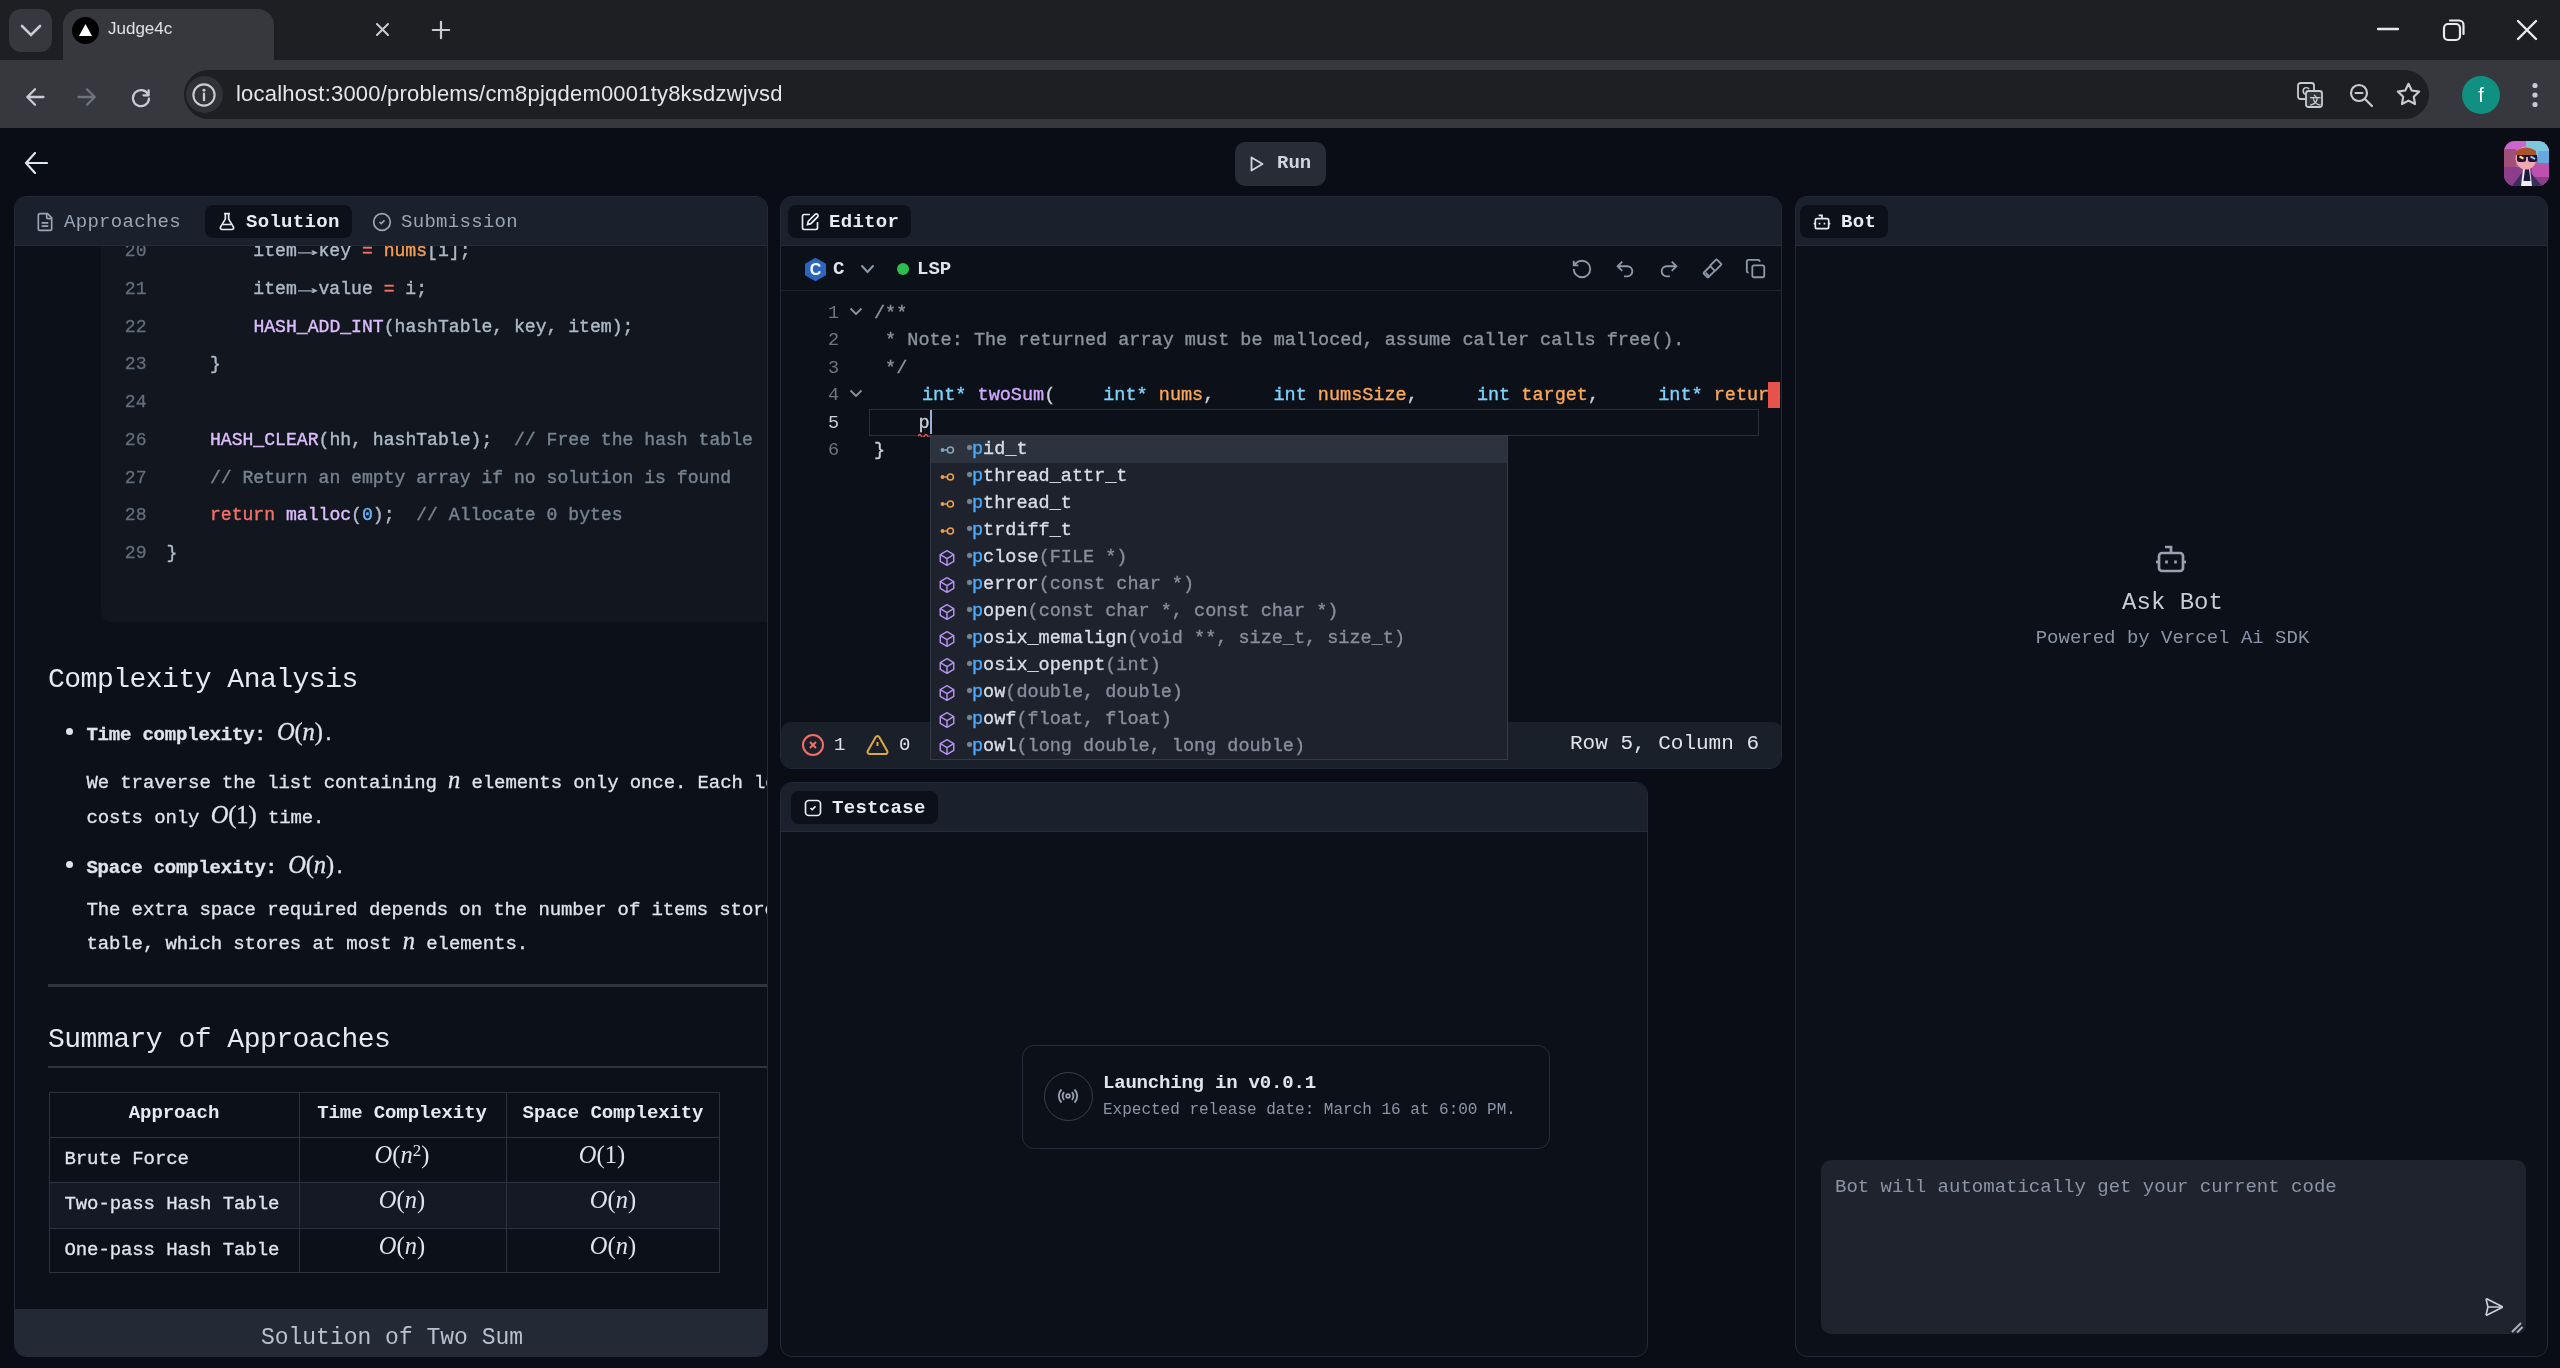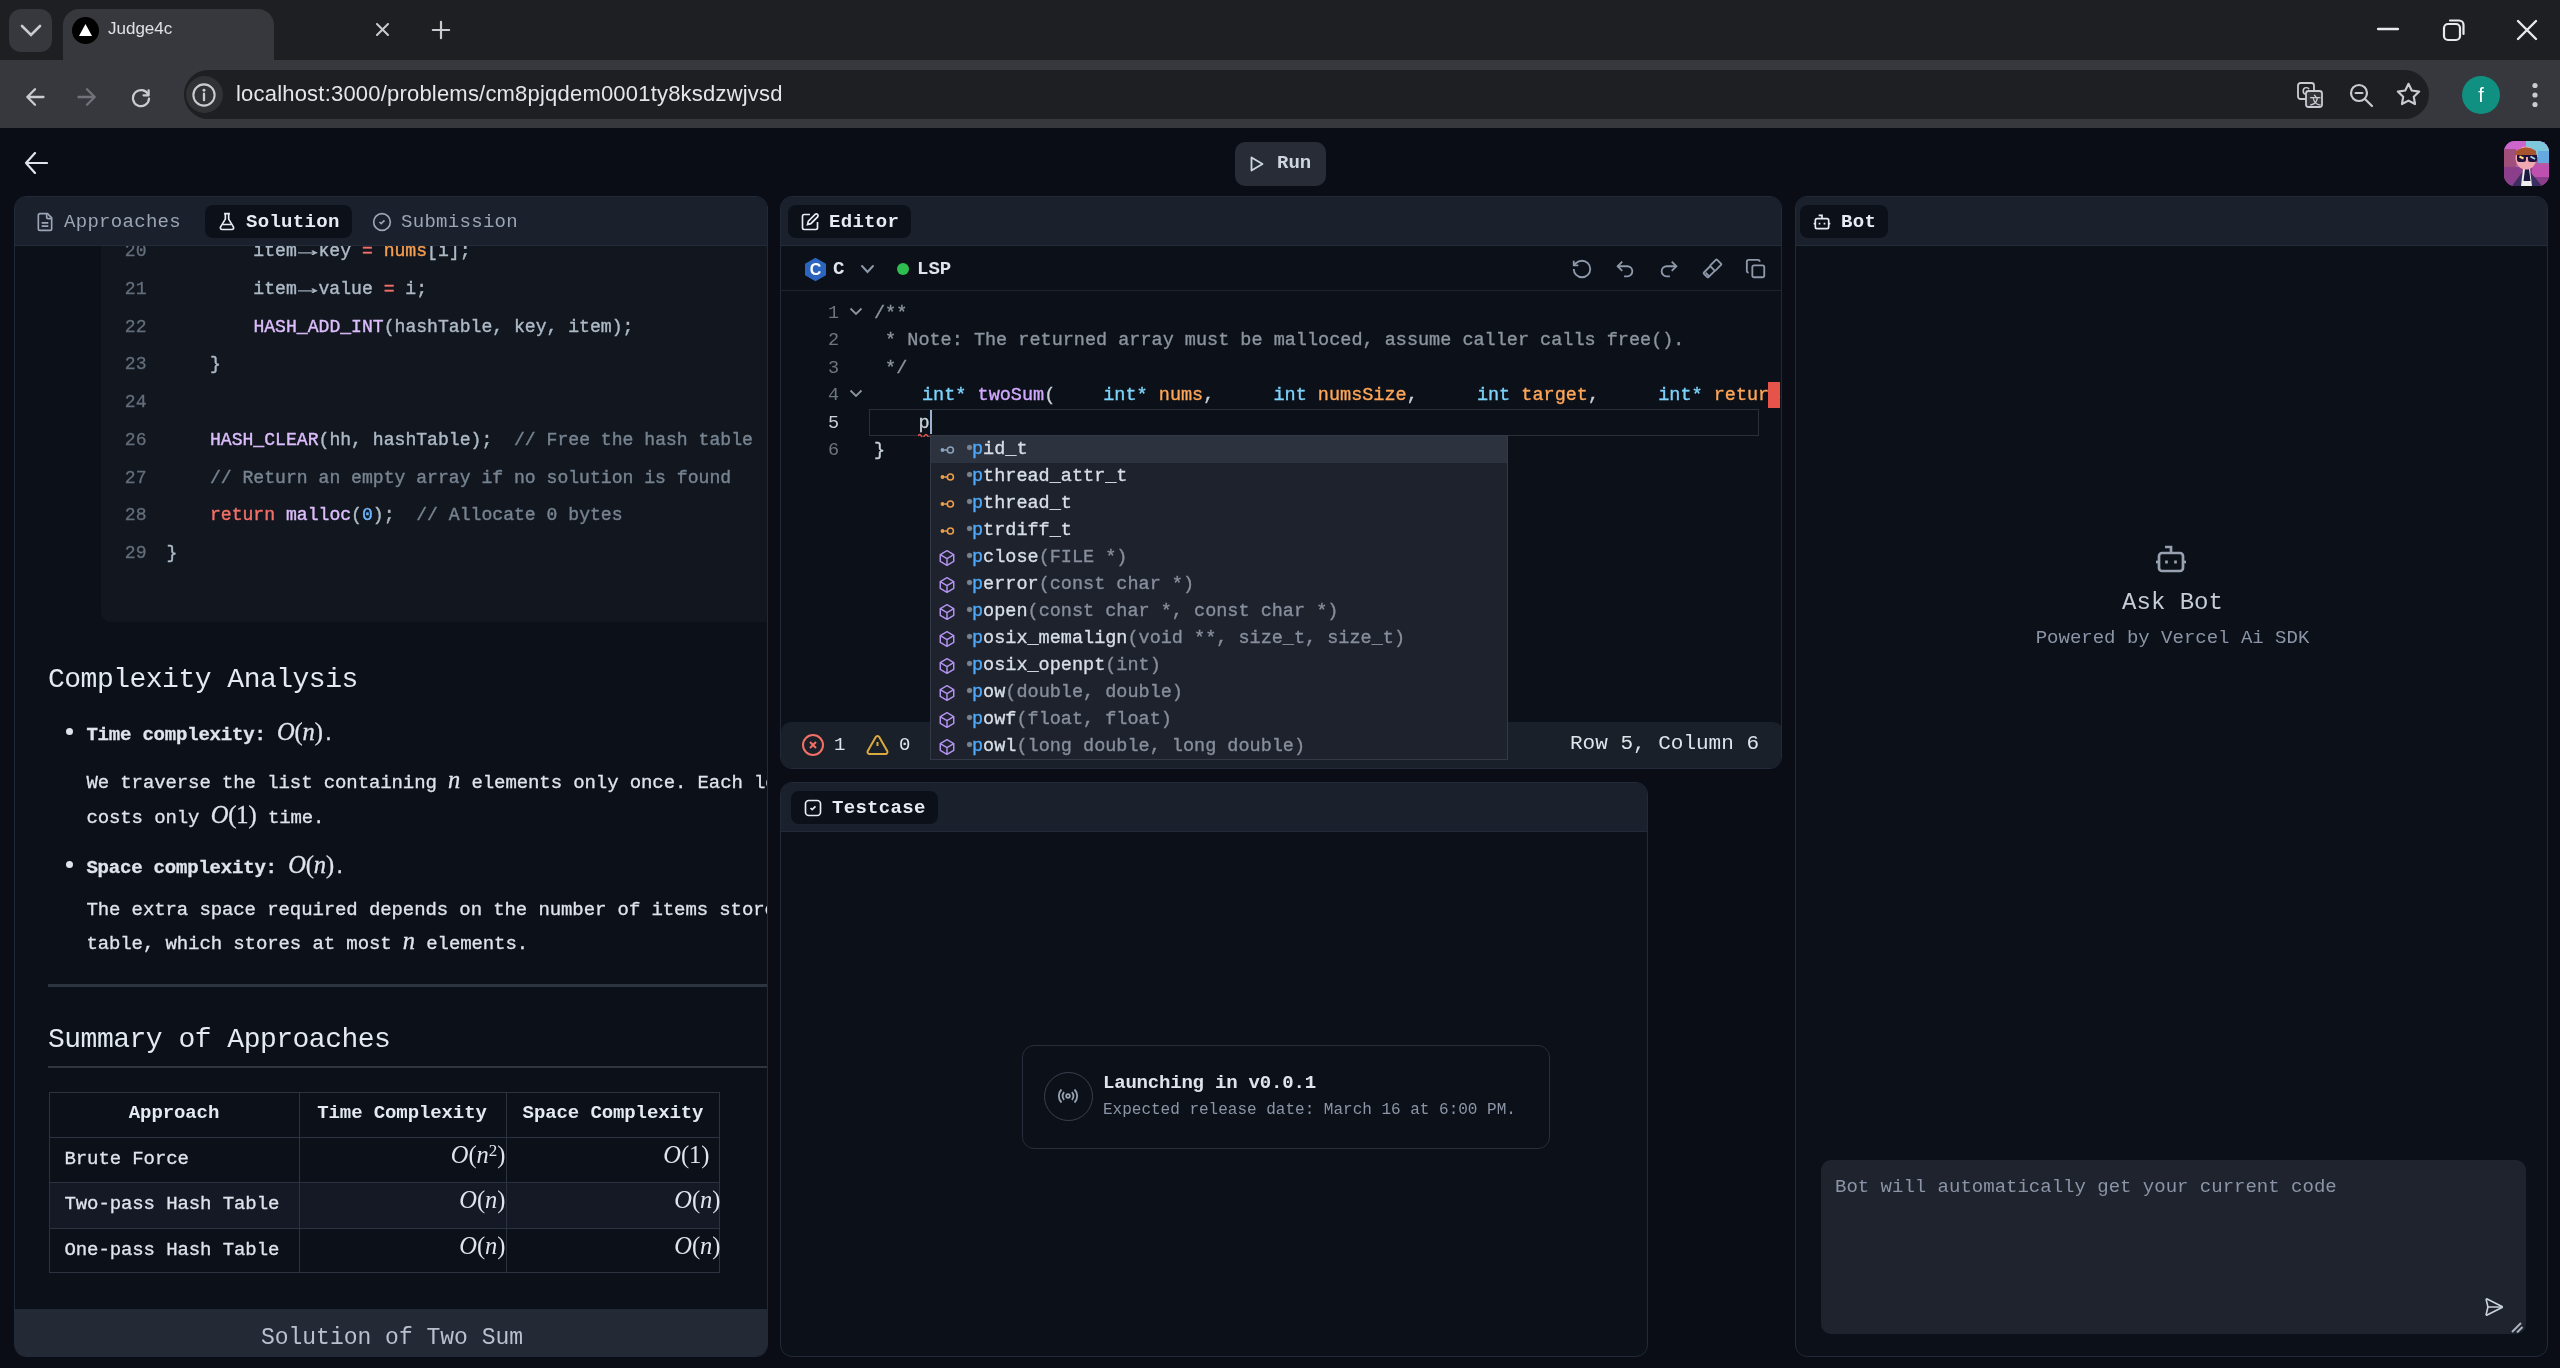--- a/index.html
+++ b/index.html
@@ -35,21 +35,21 @@
   .hd { color:#e4eaf2; font-size:28px; font-weight:400; letter-spacing:-.5px; }
   .bullet { width:7px; height:7px; border-radius:50%; background:#dfe4ec; }
   .btxt { font-size:19px; letter-spacing:-0.1px; color:#dfe4ec; white-space:nowrap; -webkit-text-stroke:0.3px; }
   .btxt b { letter-spacing:-.2px; }
   .ptxt { font-size:19px; letter-spacing:-0.1px; color:#dfe4ec; white-space:nowrap; -webkit-text-stroke:0.3px; }
   .math { font-family:"Liberation Serif", serif; font-style:normal; font-size:24.5px; }
   .math i { font-style:italic; }
   .math .sup { font-size:17px; vertical-align:7px; font-style:normal; }
   .th { color:#e4eaf2; font-size:19px; letter-spacing:-0.1px; font-weight:700; text-align:center; line-height:33px; }
   .td { color:#dfe4ec; font-size:19px; letter-spacing:-0.1px; line-height:33px; white-space:nowrap; -webkit-text-stroke:0.3px; }
-  .tdm { text-align:right; color:#dfe4ec; }
+  .tdm { text-align:center; color:#dfe4ec; }
 
   
   .mono-ln { font-size:18.5px; line-height:27.4px; color:#6e7681; text-align:right; }
   .mono-cd { font-size:18.5px; line-height:27.4px; color:#c9d1d9; white-space:pre; -webkit-text-stroke:0.35px; }
   .mono-cd i { font-style:normal; }
   .mcm { color:#8b949e; } .mr { color:#7dd3fc;margin-left:48px; } .mpu { color:#d2a8ff; } .mo { color:#ffa657; }
   .tic { color:#8e99ab; }
   .srow { position:absolute; left:0; width:100%; height:27px; font-size:18.5px; line-height:27px; white-space:pre; padding-left:41px; -webkit-text-stroke:0.35px; }
   .sic { position:absolute; left:7px; top:4.5px; width:18px; height:18px; }
   .cube { color:#b392f0; }

